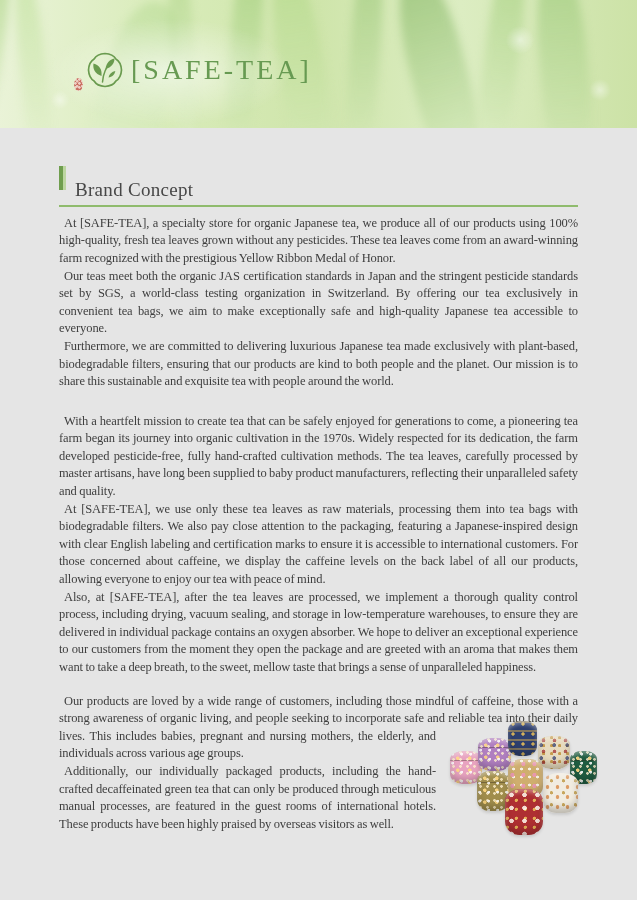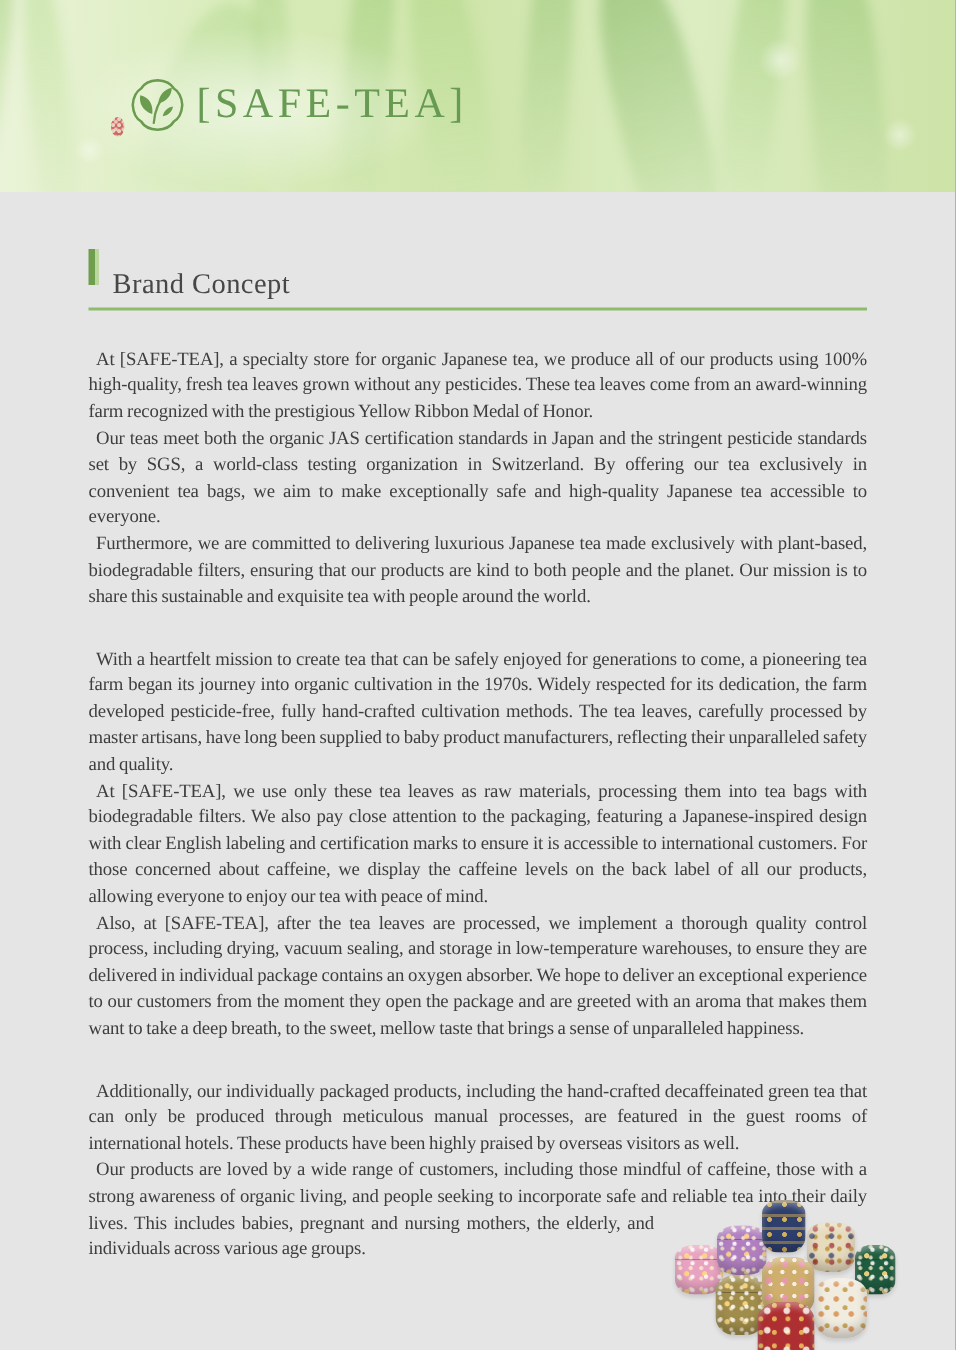--- a/index.html
+++ b/index.html
@@ -71,21 +71,21 @@
   h2 {
     font-size:19px; font-weight:400; color:#474747; letter-spacing:.3px;
     line-height:1.25;
     margin-top:24px;
   }
   .body-p {
     font-size:12.5px; line-height:17.6px; text-align:justify;
     text-indent:5px; letter-spacing:-.1px; word-spacing:-.5px;
     margin-top:0;
   }
-  .sec .body-p:first-of-type { margin-top:24px; }
+  .sec .body-p:first-of-type { margin-top:8px; }
 
   
   .tins {
     float:right; width:132px; height:110px; margin:2px 0 0 10px;
     position:relative; overflow:visible;
   }
   .tin {
     position:absolute; display:block;
     border-radius:42% 42% 38% 38% / 26% 26% 30% 30%;
     box-shadow:inset 0 -5px 7px rgba(0,0,0,.22), inset 0 3px 4px rgba(255,255,255,.4), 0 2px 3px rgba(0,0,0,.12);
@@ -170,28 +170,28 @@
       <p class="body-p">Furthermore, we are committed to delivering luxurious Japanese tea made exclusively with plant-based, biodegradable filters, ensuring that our products are kind to both people and the planet. Our mission is to share this sustainable and exquisite tea with people around the world.</p>
     </section>
 
     <section class="sec sec2">
       <p class="body-p">With a heartfelt mission to create tea that can be safely enjoyed for generations to come, a pioneering tea farm began its journey into organic cultivation in the 1970s. Widely respected for its dedication, the farm developed pesticide-free, fully hand-crafted cultivation methods. The tea leaves, carefully processed by master artisans, have long been supplied to baby product manufacturers, reflecting their unparalleled safety and quality.</p>
       <p class="body-p">At [SAFE-TEA], we use only these tea leaves as raw materials, processing them into tea bags with biodegradable filters. We also pay close attention to the packaging, featuring a Japanese-inspired design with clear English labeling and certification marks to ensure it is accessible to international customers. For those concerned about caffeine, we display the caffeine levels on the back label of all our products, allowing everyone to enjoy our tea with peace of mind.</p>
       <p class="body-p">Also, at [SAFE-TEA], after the tea leaves are processed, we implement a thorough quality control process, including drying, vacuum sealing, and storage in low-temperature warehouses, to ensure they are delivered in individual package contains an oxygen absorber. We hope to deliver an exceptional experience to our customers from the moment they open the package and are greeted with an aroma that makes them want to take a deep breath, to the sweet, mellow taste that brings a sense of unparalleled happiness.</p>
     </section>
 
     <section class="sec sec3">
-      <p class="body-p">Additionally, our individually packaged products, including the hand-crafted decaffeinated green tea that can only be produced through meticulous manual processes, are featured in the guest rooms of international hotels. These products have been highly praised by overseas visitors as well.</p>
       <p class="body-p"><span>Our products are loved by a wide range of customers, including those mindful of caffeine, those with a strong awareness of organic living, and people seeking to incorporate safe and reliable tea into their daily lives. This</span><span class="tins">
             <span class="tin tin-pink"></span>
             <span class="tin tin-purple"></span>
             <span class="tin tin-navy"></span>
             <span class="tin tin-cream"></span>
             <span class="tin tin-green"></span>
             <span class="tin tin-olive"></span>
             <span class="tin tin-gold"></span>
             <span class="tin tin-white"></span>
             <span class="tin tin-red"></span>
           </span> <span>includes babies, pregnant and nursing mothers, the elderly, and individuals across various age groups.</span></p>
+      <p class="body-p">Additionally, our individually packaged products, including the hand-crafted decaffeinated green tea that can only be produced through meticulous manual processes, are featured in the guest rooms of international hotels. These products have been highly praised by overseas visitors as well.</p>
     </section>
 
   </main>
 </div>
 
 </body></html>

